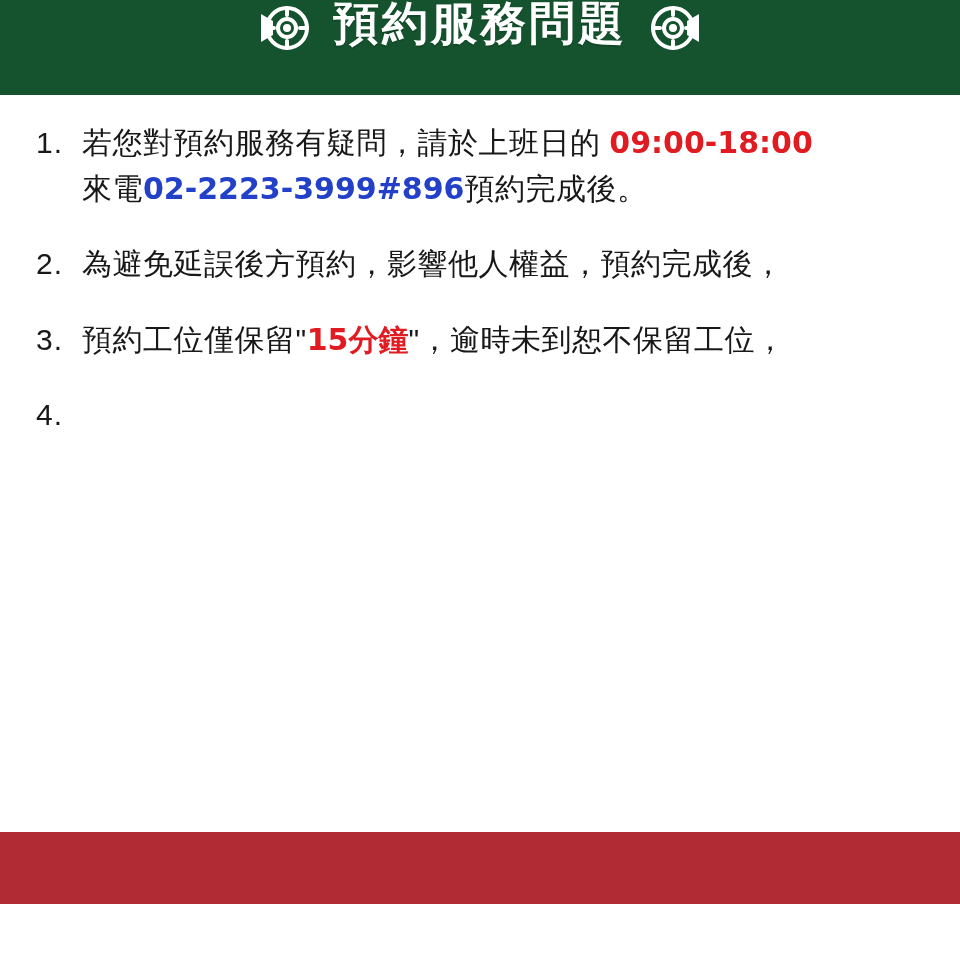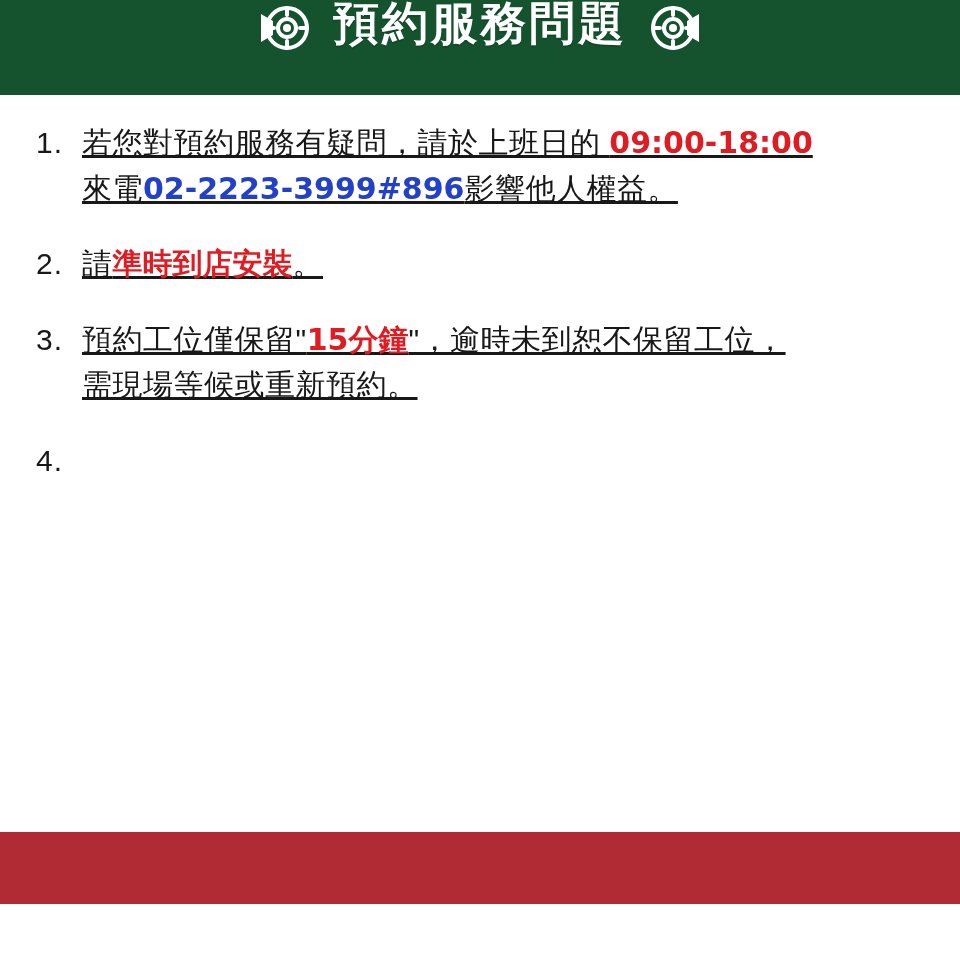--- a/index.html
+++ b/index.html
@@ -79,21 +79,21 @@
     text-align: left;
     letter-spacing: 1px;
   }
   .item-text {
     flex: 1 1 auto;
     font-size: 30px;
     color: #181818;
     line-height: 1.52;
     letter-spacing: 0.5px;
   }
-  .item-text .line { display: block; white-space: nowrap; text-decoration: underline; }
+  .item-text .line { display: block; white-space: nowrap; }
   .hl-red {
     color: #e11b22;
     font-weight: bold;
   }
   .hl-blue {
     color: #2340c8;
     font-weight: bold;
     text-align: right;
   }
   .mono-num {
@@ -156,34 +156,33 @@
         <path d="M54 14 L42 21 L42 35 L54 42 Z" fill="#ffffff"></path>
       </svg>
     </span>
   </div>
 
   <div class="content" id="notice-list">
       <div class="item">
         <div class="item-num">1.</div>
         <div class="item-text">
           <span class="line"><span>若您對預約服務有疑問，請於上班日的 </span><span class="hl-red mono-num">09:00-18:00</span></span>
-          <span class="line"><span>來電</span><span class="hl-blue mono-num">02-2223-3999#896</span><span>影響他人權益。</span></span>
+          <span class="line"><span>來電</span><span class="hl-blue mono-num">02-2223-3999#896</span><span>預約完成後。</span></span>
         </div>
       </div>
       <div class="item">
         <div class="item-num">2.</div>
         <div class="item-text">
-          <span class="line"><span>請</span><span class="hl-red mono-num">準時到店安裝</span><span>。</span></span>
+          <span class="line"><span>為避免延誤後方預約，影響他人權益，預約完成後，</span></span>
         </div>
       </div>
       <div class="item">
         <div class="item-num">3.</div>
         <div class="item-text">
           <span class="line"><span>預約工位僅保留"</span><span class="hl-red mono-num">15分鐘</span><span>"，逾時未到恕不保留工位，</span></span>
-          <span class="line"><span>需現場等候或重新預約。</span></span>
         </div>
       </div>
       <div class="item">
         <div class="item-num">4.</div>
         <div class="item-text">
         </div>
       </div>
     </div>
 
   <div class="footer-band"></div>

